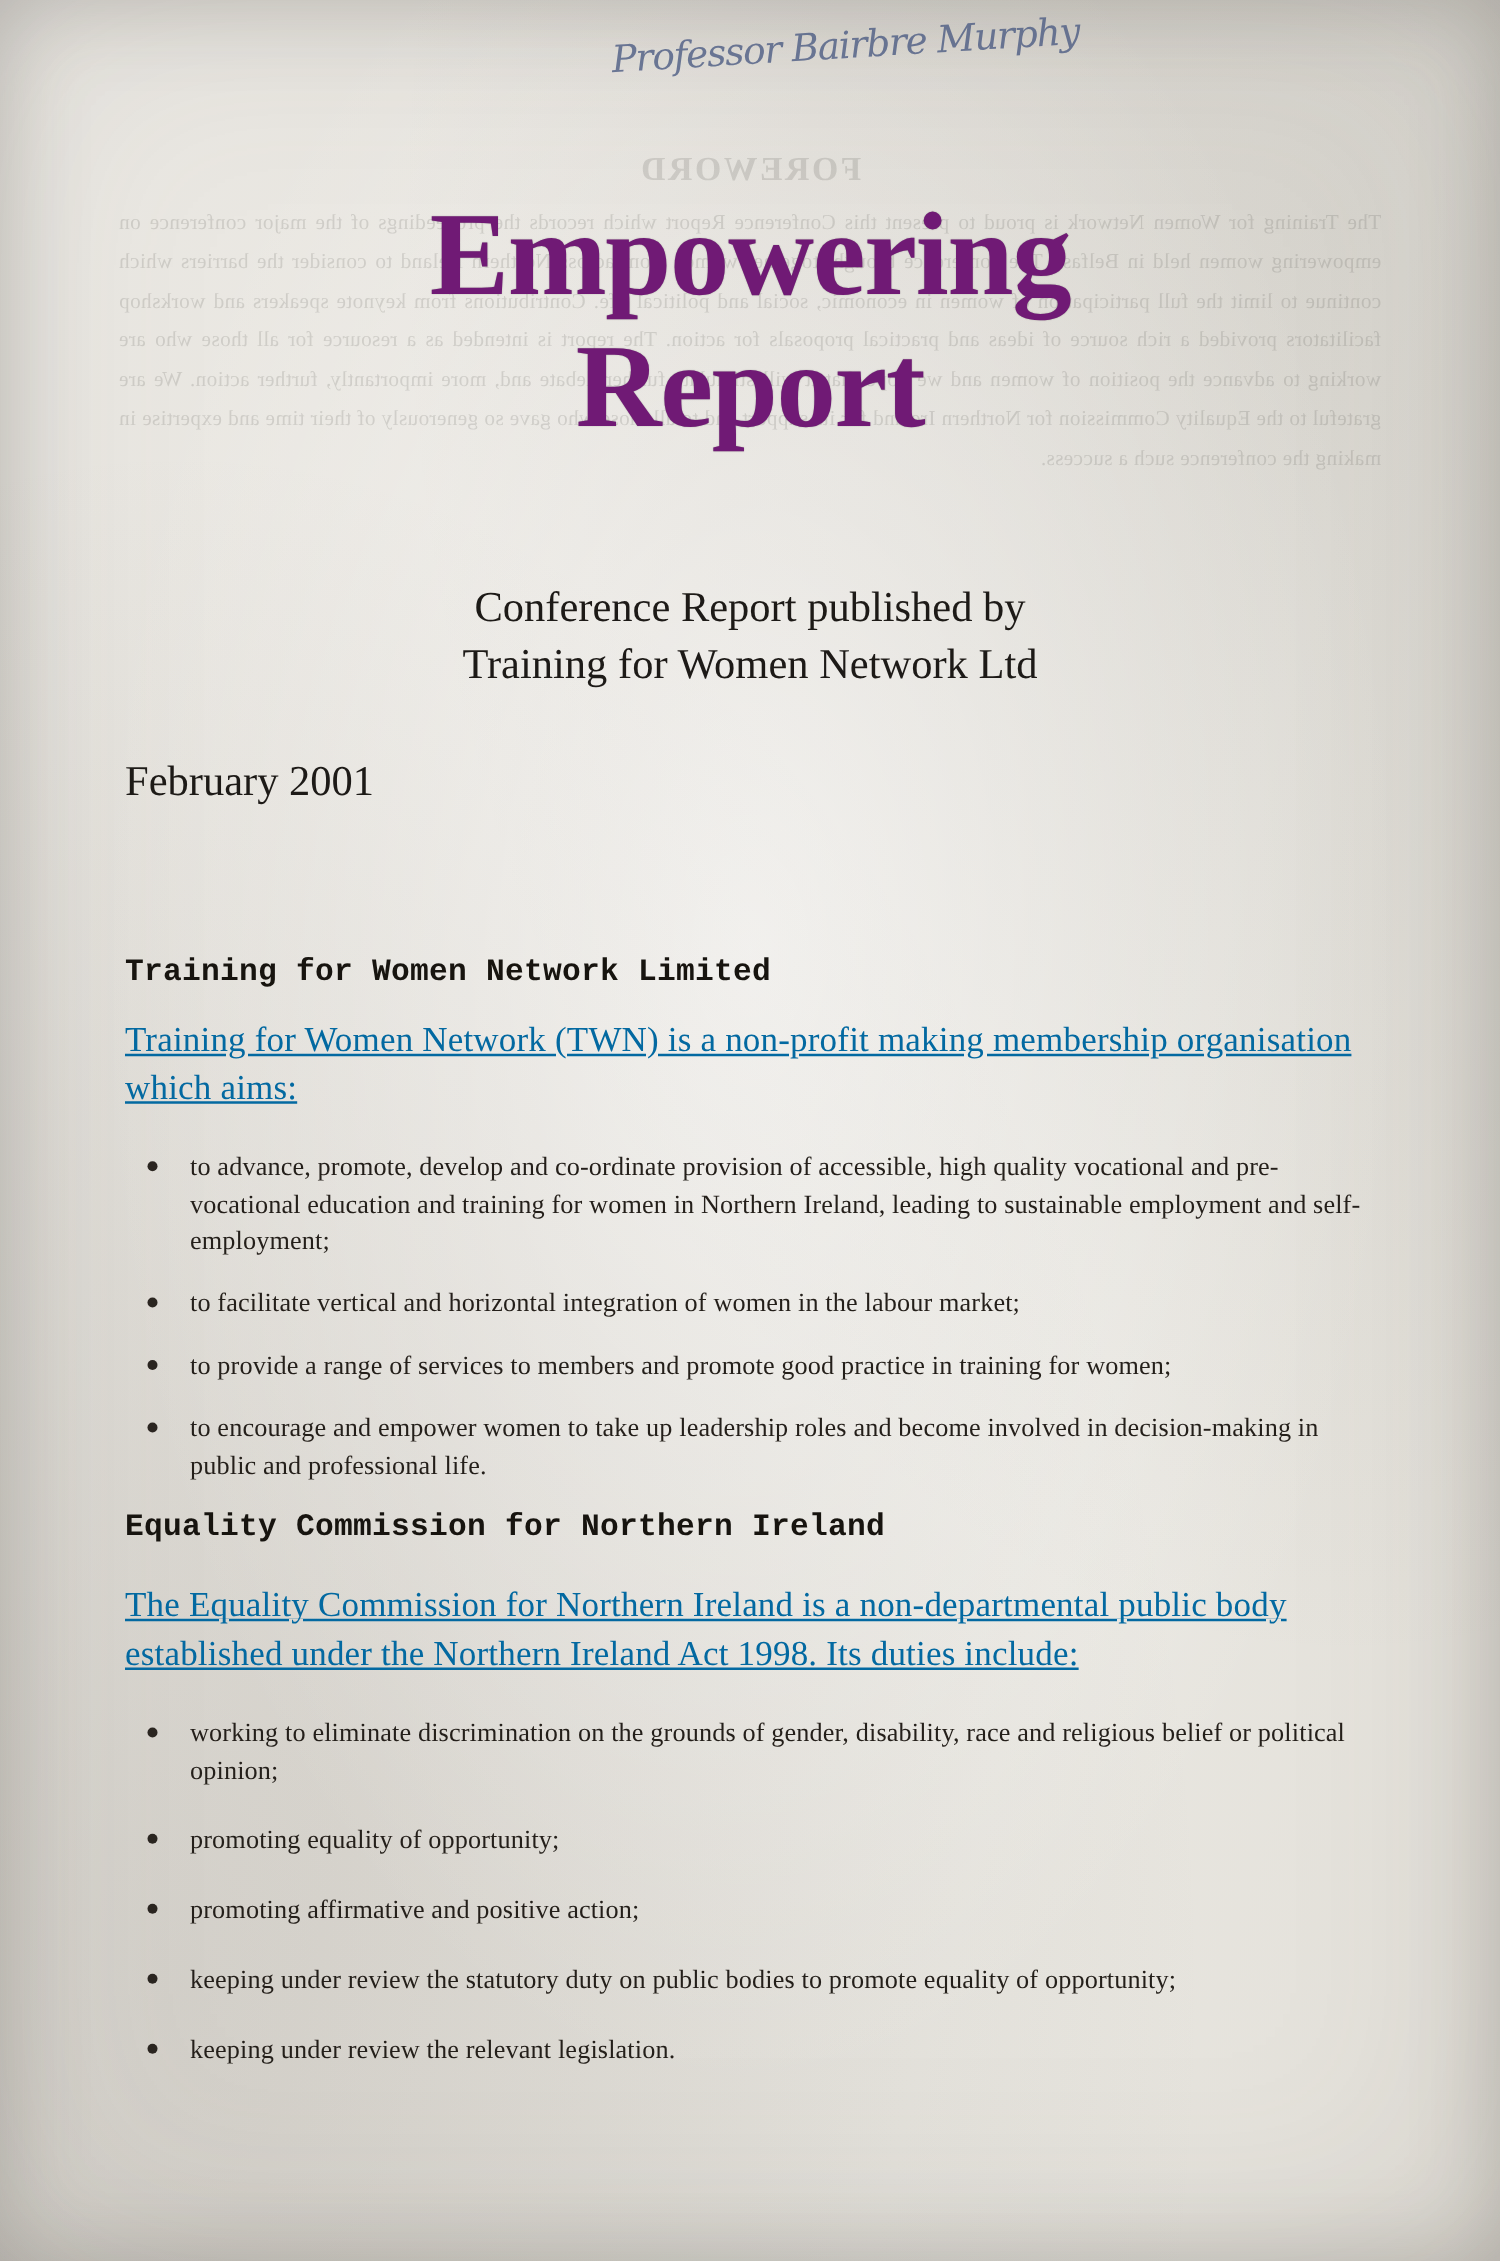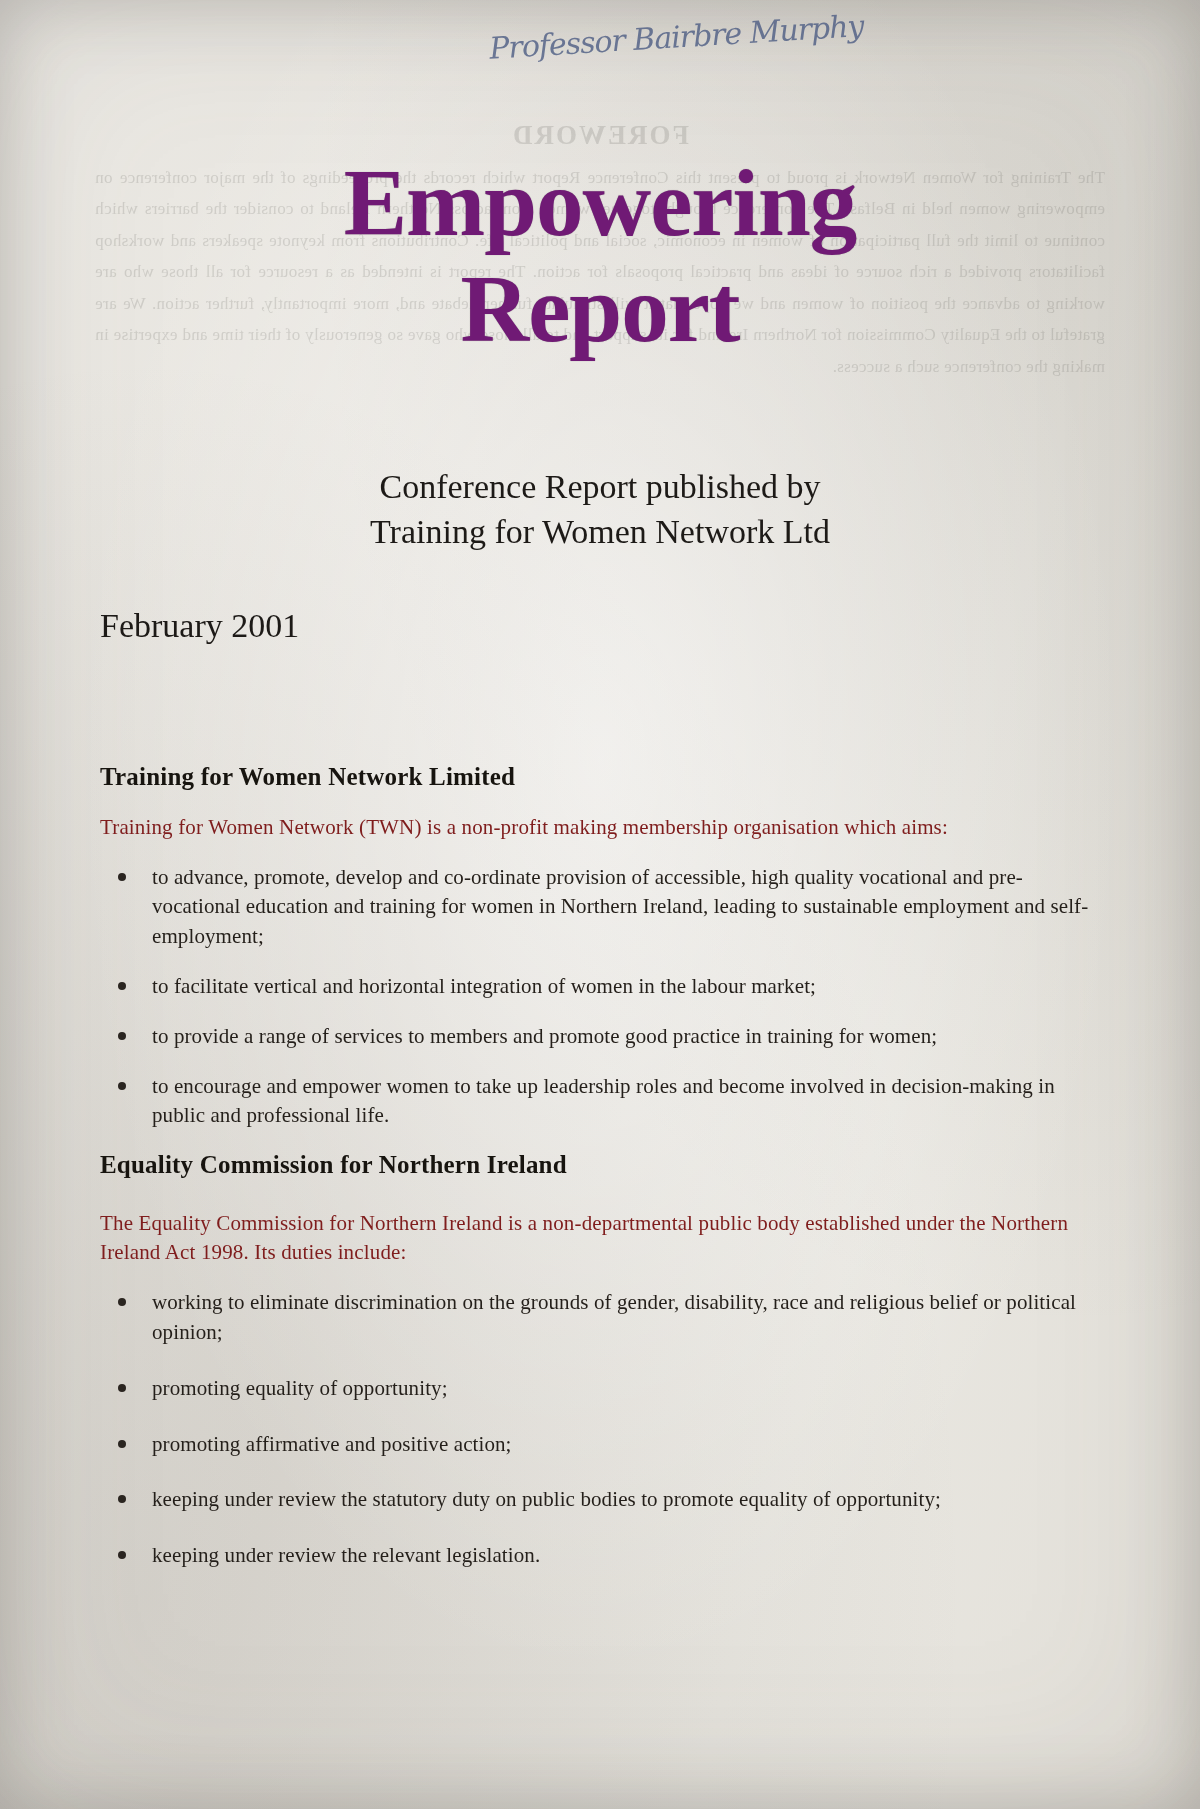--- a/index.html
+++ b/index.html
@@ -108,29 +108,31 @@
   }
   .section {
     margin-top: 0;
   }
   .section-title {
     font-weight: bold;
     font-size: 25px;
     letter-spacing: 0.2px;
     color: #17140f;
     margin: 0;
+    font-family: Liberation Mono, monospace;
   }
   .sec1 { margin-top: 118px; }
   .sec2 { }
   .para {
-    font-size: 21px;
+    font-size: 28px;
     line-height: 1.38;
     margin-top: 22px;
-    color: #7f1d1d;
+    color: #0369a1;
     letter-spacing: 0.15px;
+    text-decoration: underline;
   }
   ul.bullets {
     list-style: none;
     margin: 18px 0 0 0;
     padding: 0;
   }
   ul.bullets li {
     position: relative;
     padding-left: 52px;
     font-size: 21px;

